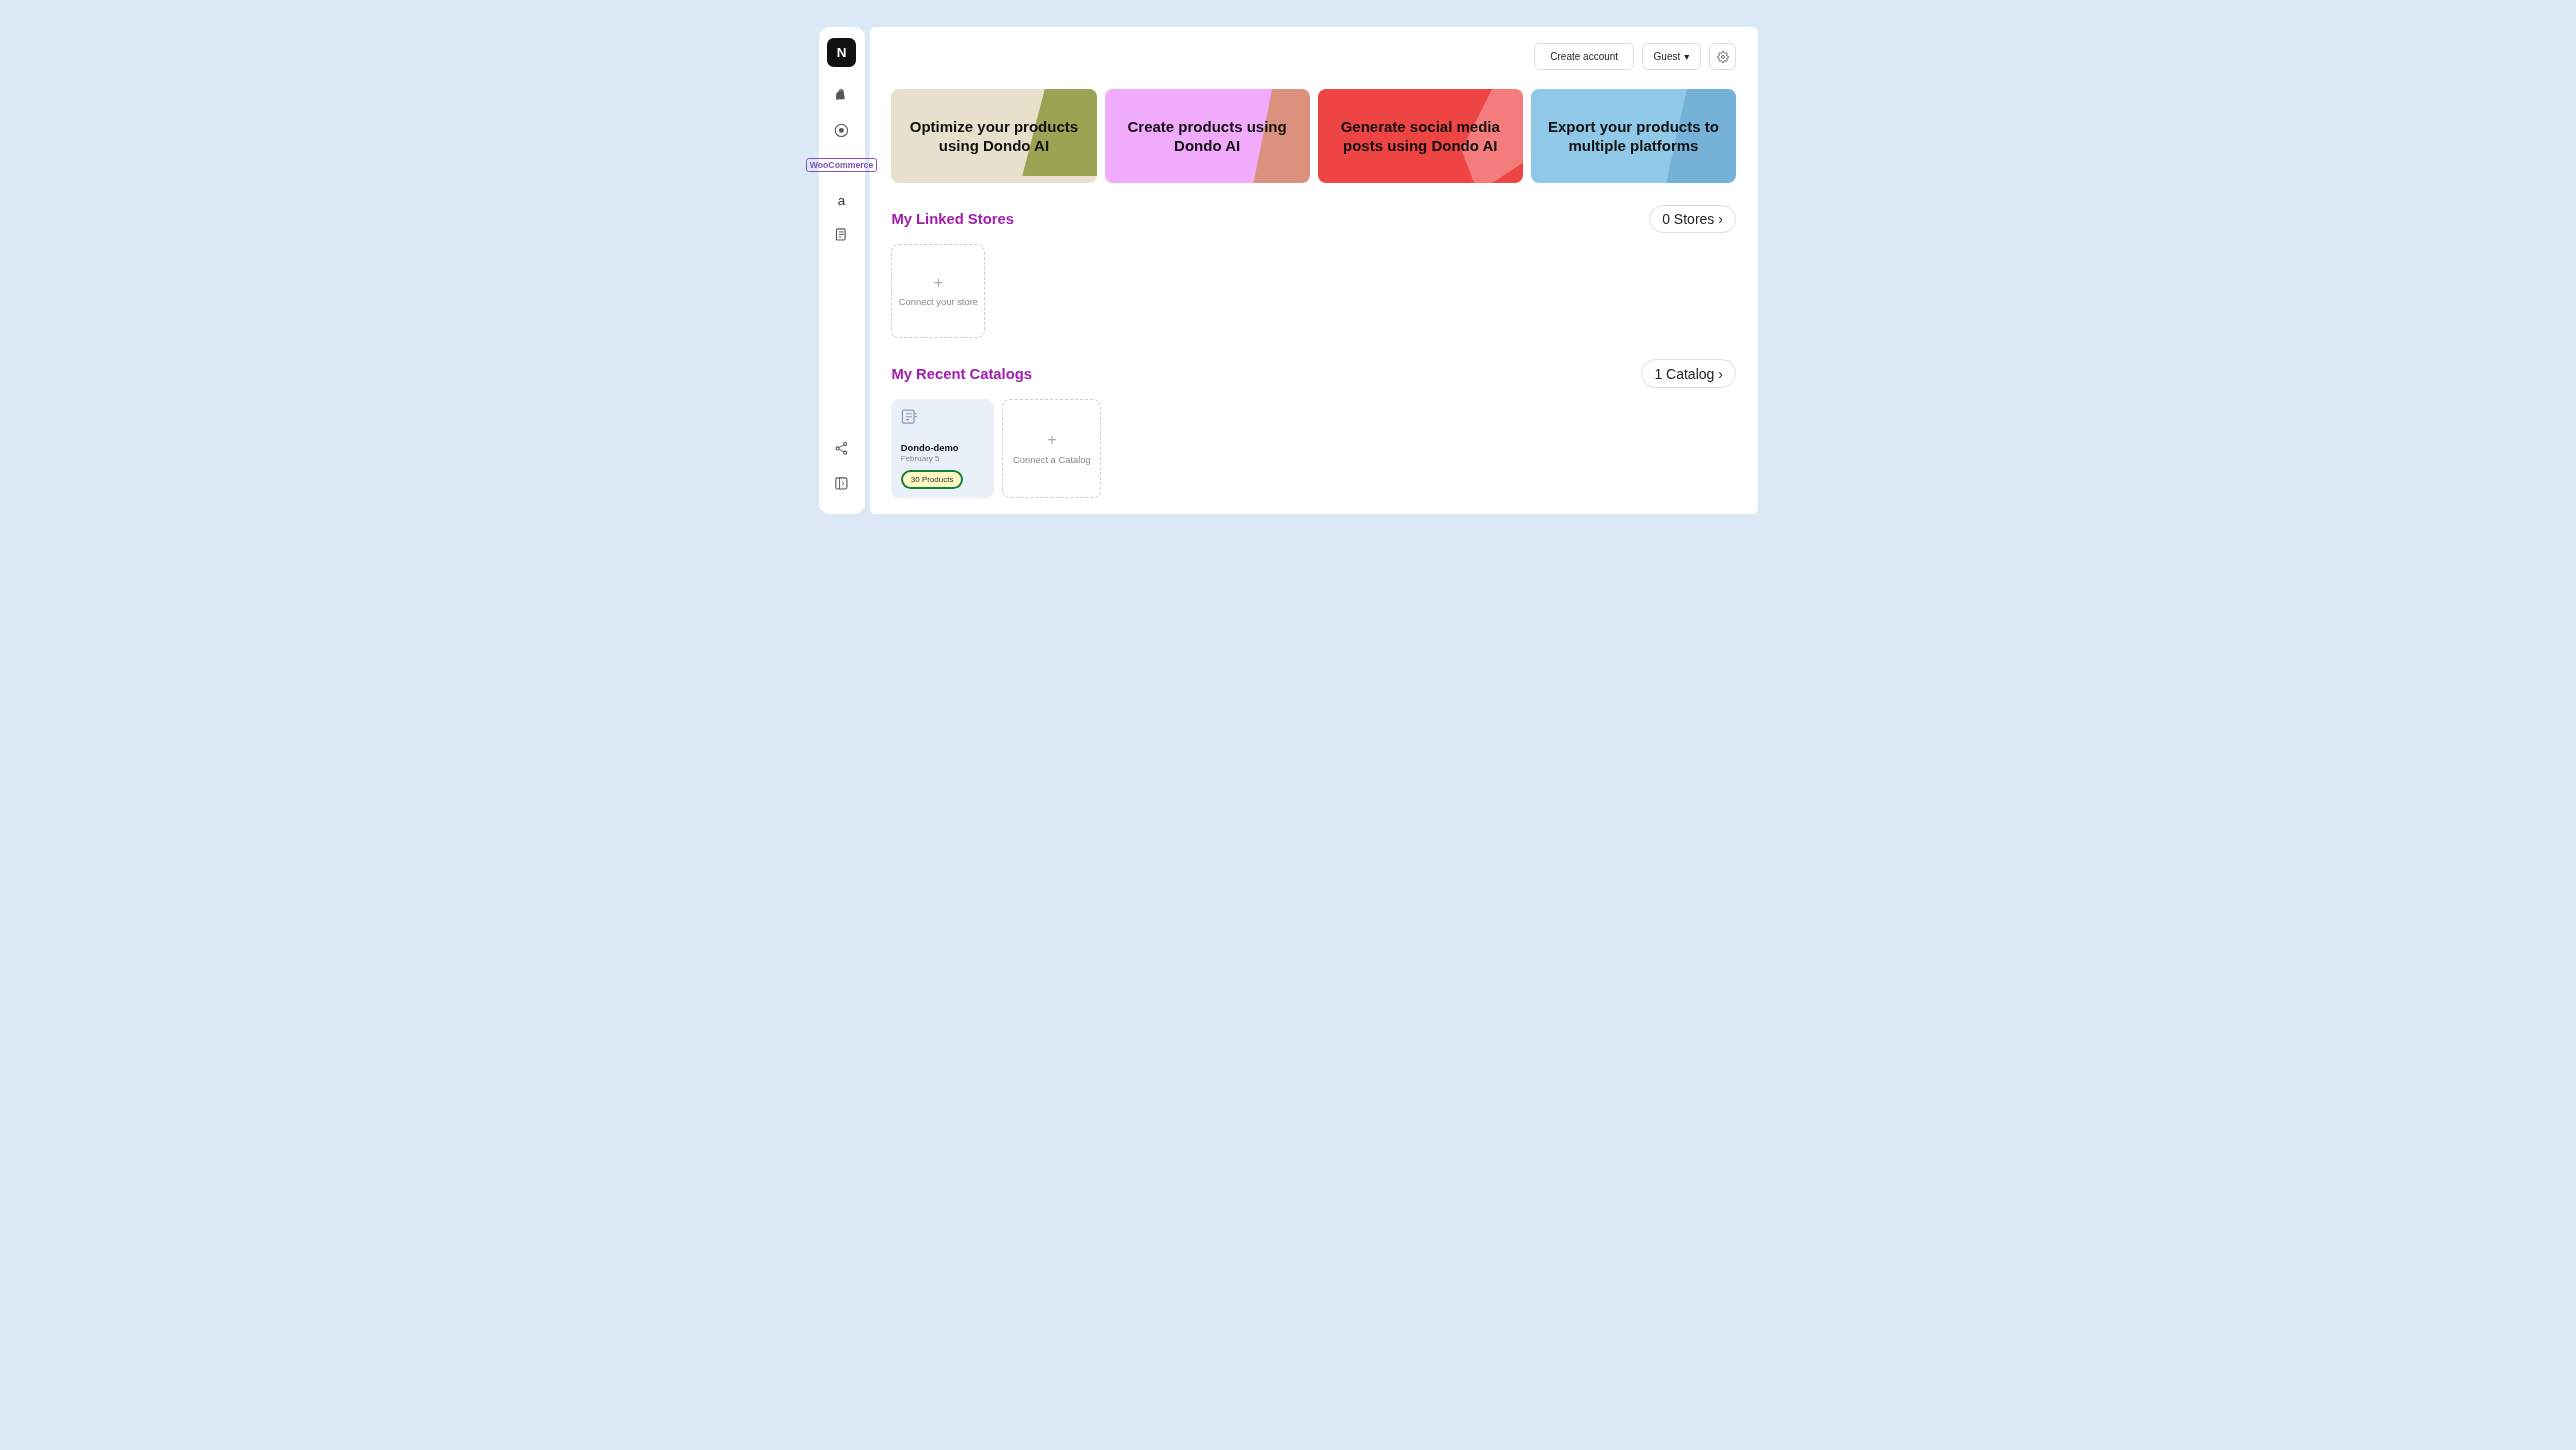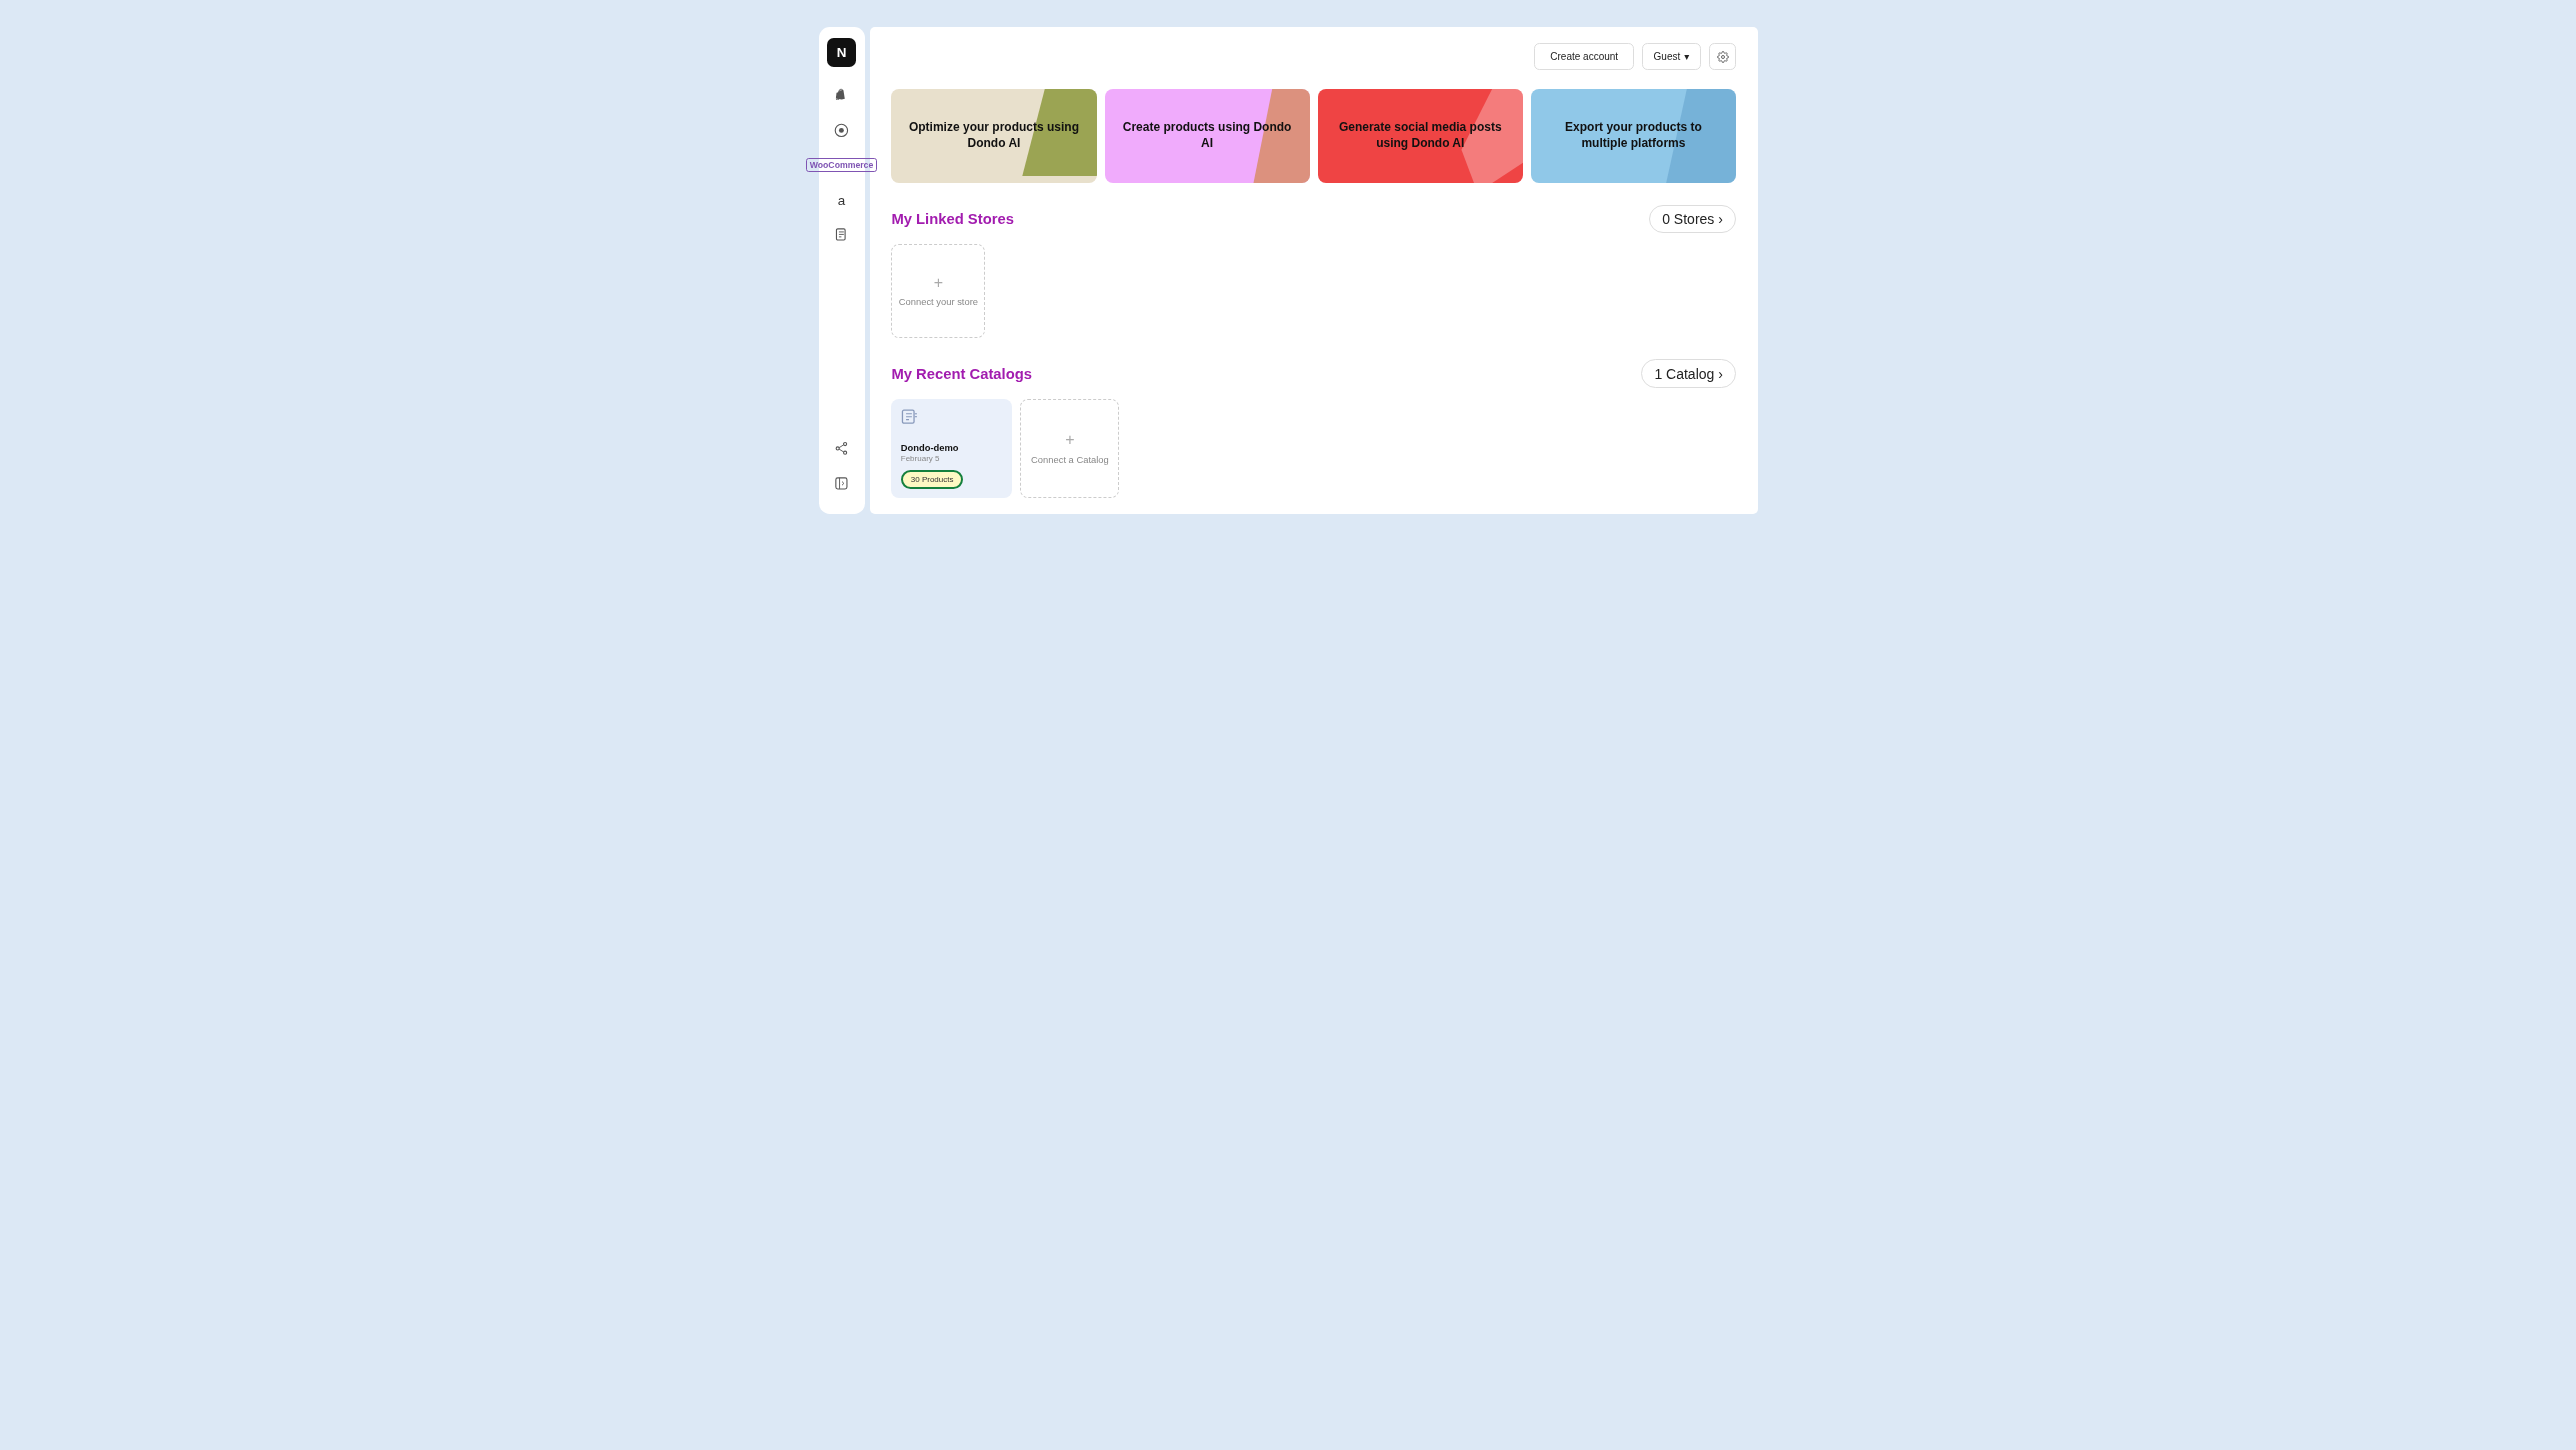--- a/index.html
+++ b/index.html
@@ -125,21 +125,21 @@
       height: 94px;
       display: flex;
       align-items: center;
       justify-content: center;
       padding: 13.4px;
       position: relative;
       overflow: hidden;
       cursor: pointer;
     }
     .banner-card-text {
-      font-size: 12px;
+      font-size: 15px;
       font-weight: 700;
       text-align: center;
       color: #111;
       position: relative;
       z-index: 2;
       line-height: 1.3;
     }
     .banner-1 { background: #e8e0cc; }
     .banner-2 { background: #f0abfc; }
     .banner-3 { background: #ef4444; }
@@ -230,21 +230,21 @@
       font-size: 16px;
       color: #aaa;
       line-height: 1;
     }
     
     .catalogs-row {
       display: flex;
       gap: 8px;
     }
     .catalog-card {
-      width: 121px;
+      width: 103px;
       height: 99px;
       border-radius: 8px;
       background: #eaf0fa;
       display: flex;
       flex-direction: column;
       align-items: flex-start;
       justify-content: flex-end;
       padding: 9.4px;
       cursor: pointer;
       position: relative;

